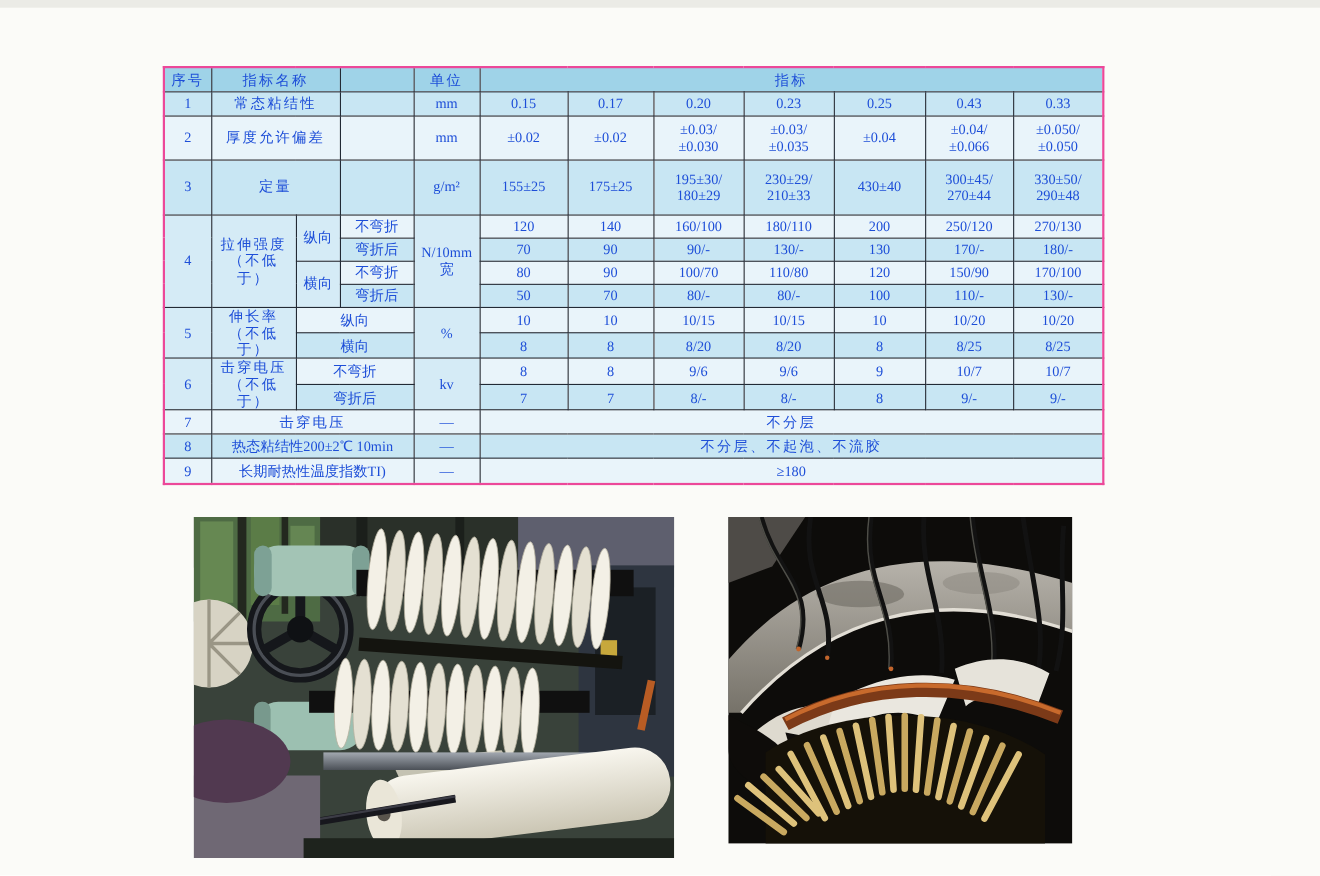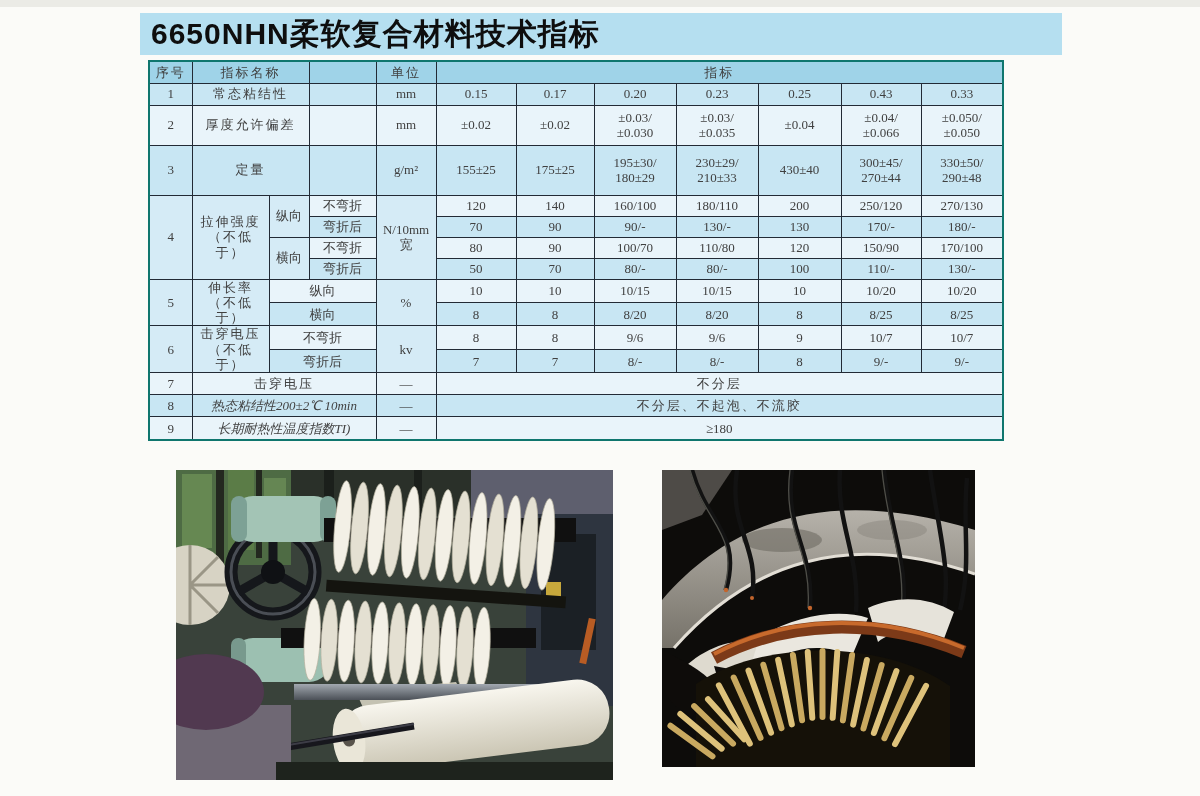--- a/index.html
+++ b/index.html
@@ -4,43 +4,40 @@
 <style>
   html,body{margin:0;padding:0;background:#ffffff;}
   .page{position:relative;width:1200px;height:796px;background:#fbfbf8;overflow:hidden;
         font-family:"Liberation Serif", serif;}
   .edge{position:absolute;background:#e9e9e4;}
   .banner{position:absolute;left:140px;top:13px;width:922px;height:42px;background:#b5dff0;
           display:flex;align-items:center;}
   .title{font-family:"Liberation Sans", sans-serif;font-weight:bold;font-size:30px;
          letter-spacing:1px;color:#0e0e0e;padding-left:11px;white-space:nowrap;}
   table.spec{position:absolute;left:148px;top:60px;width:854px;border-collapse:collapse;
-             table-layout:fixed;color:#404040;border:2px solid #0f766e;}
+             table-layout:fixed;color:#1d4ed8;border:2px solid #ec4899;}
   table.spec td{border:1px solid #222a35;text-align:center;vertical-align:middle;
                 font-size:13px;line-height:1.18;padding:0 1px;white-space:pre-line;overflow:hidden;}
   tr.head td{background:#9fd3e8;}
   tr.tint td{background:#c8e6f3;}
   tr.lite td{background:#e9f4fa;}
   table.spec td.mg{background:#d5ebf6;}
   .cjk{letter-spacing:2px;}
-  .cjk0{letter-spacing:0;font-style:italic;}
+  .cjk0{letter-spacing:0;}
   .h22{height:22px}.h21{height:21px}.h40{height:40px}.h50{height:50px}.h23{height:23px}
   .photo{position:absolute;overflow:hidden;}
   .photo svg{display:block;}
 </style>
 </head>
 <body>
 
 <div class="page">
 
   <div class="edge" style="left:0;top:0;width:1200px;height:7px;background:#ebebe6;"></div>
 
-  <div class="banner">
-    <div class="title">6650NHN柔软复合材料技术指标</div>
-  </div>
 
   <table class="spec">
     <colgroup>
       <col style="width:43px">
         <col style="width:77px">
         <col style="width:40px">
         <col style="width:67px">
       <col style="width:60px">
         <col style="width:80px">
         <col style="width:78px">

